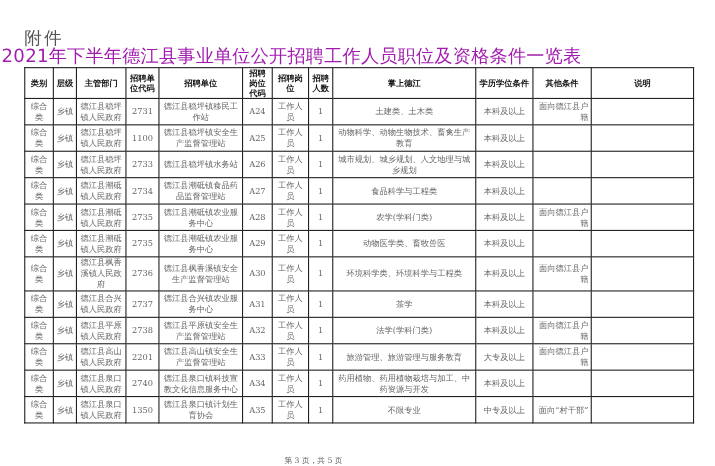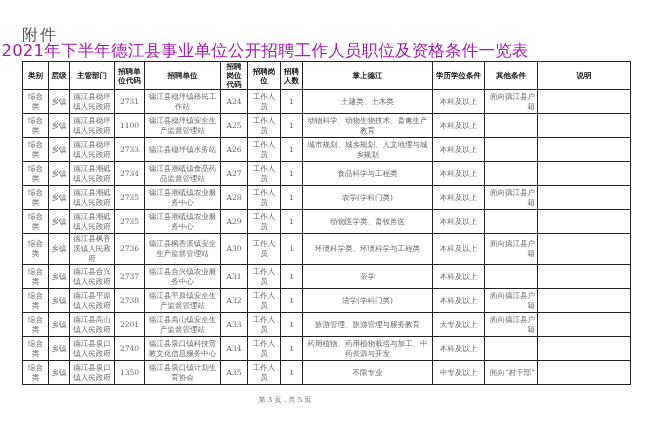--- a/index.html
+++ b/index.html
@@ -8,21 +8,21 @@
   .attach { position:absolute; left:22px; top:25px; font-size:16px; color:#555; letter-spacing:2px; }
   .title { position:absolute; left:0; width:530px; top:40px; text-align:center;
            font-family:"DejaVu Sans","Liberation Sans",sans-serif; font-size:16.5px; color:#a21caf; letter-spacing:0.2px; }
   table { position:absolute; left:22px; top:61px; border-collapse:collapse; table-layout:fixed; width:608px; }
   td, th { border:1px solid #222; text-align:center; vertical-align:middle; padding:0 2px;
            font-size:7.5px; line-height:10px; color:#666; overflow:hidden; }
   th { height:20px; font-family:"DejaVu Sans","Liberation Sans",sans-serif; font-weight:bold; color:#111; font-size:7.5px; line-height:9px; }
   td { height:23px; }
   table { border:1.5px solid #111; }
   td.left { text-align:right; }
-  .footer { position:absolute; left:0; width:570px; top:395px; text-align:center; font-size:7px; color:#666; }
+  .footer { position:absolute; left:0; width:570px; top:414px; text-align:center; font-size:7px; color:#666; }
   .wm { position:absolute; left:538px; top:386px; font-family:"DejaVu Sans","Liberation Sans",sans-serif;
         font-size:15px; color:#bbb; display:flex; align-items:center; gap:4px;margin-top:42px; }
   .wm svg { display:block; }
 </style>
 </head>
 <body>
 
 <div class="attach">附件</div>
 <div class="title">2021年下半年德江县事业单位公开招聘工作人员职位及资格条件一览表</div>
 

